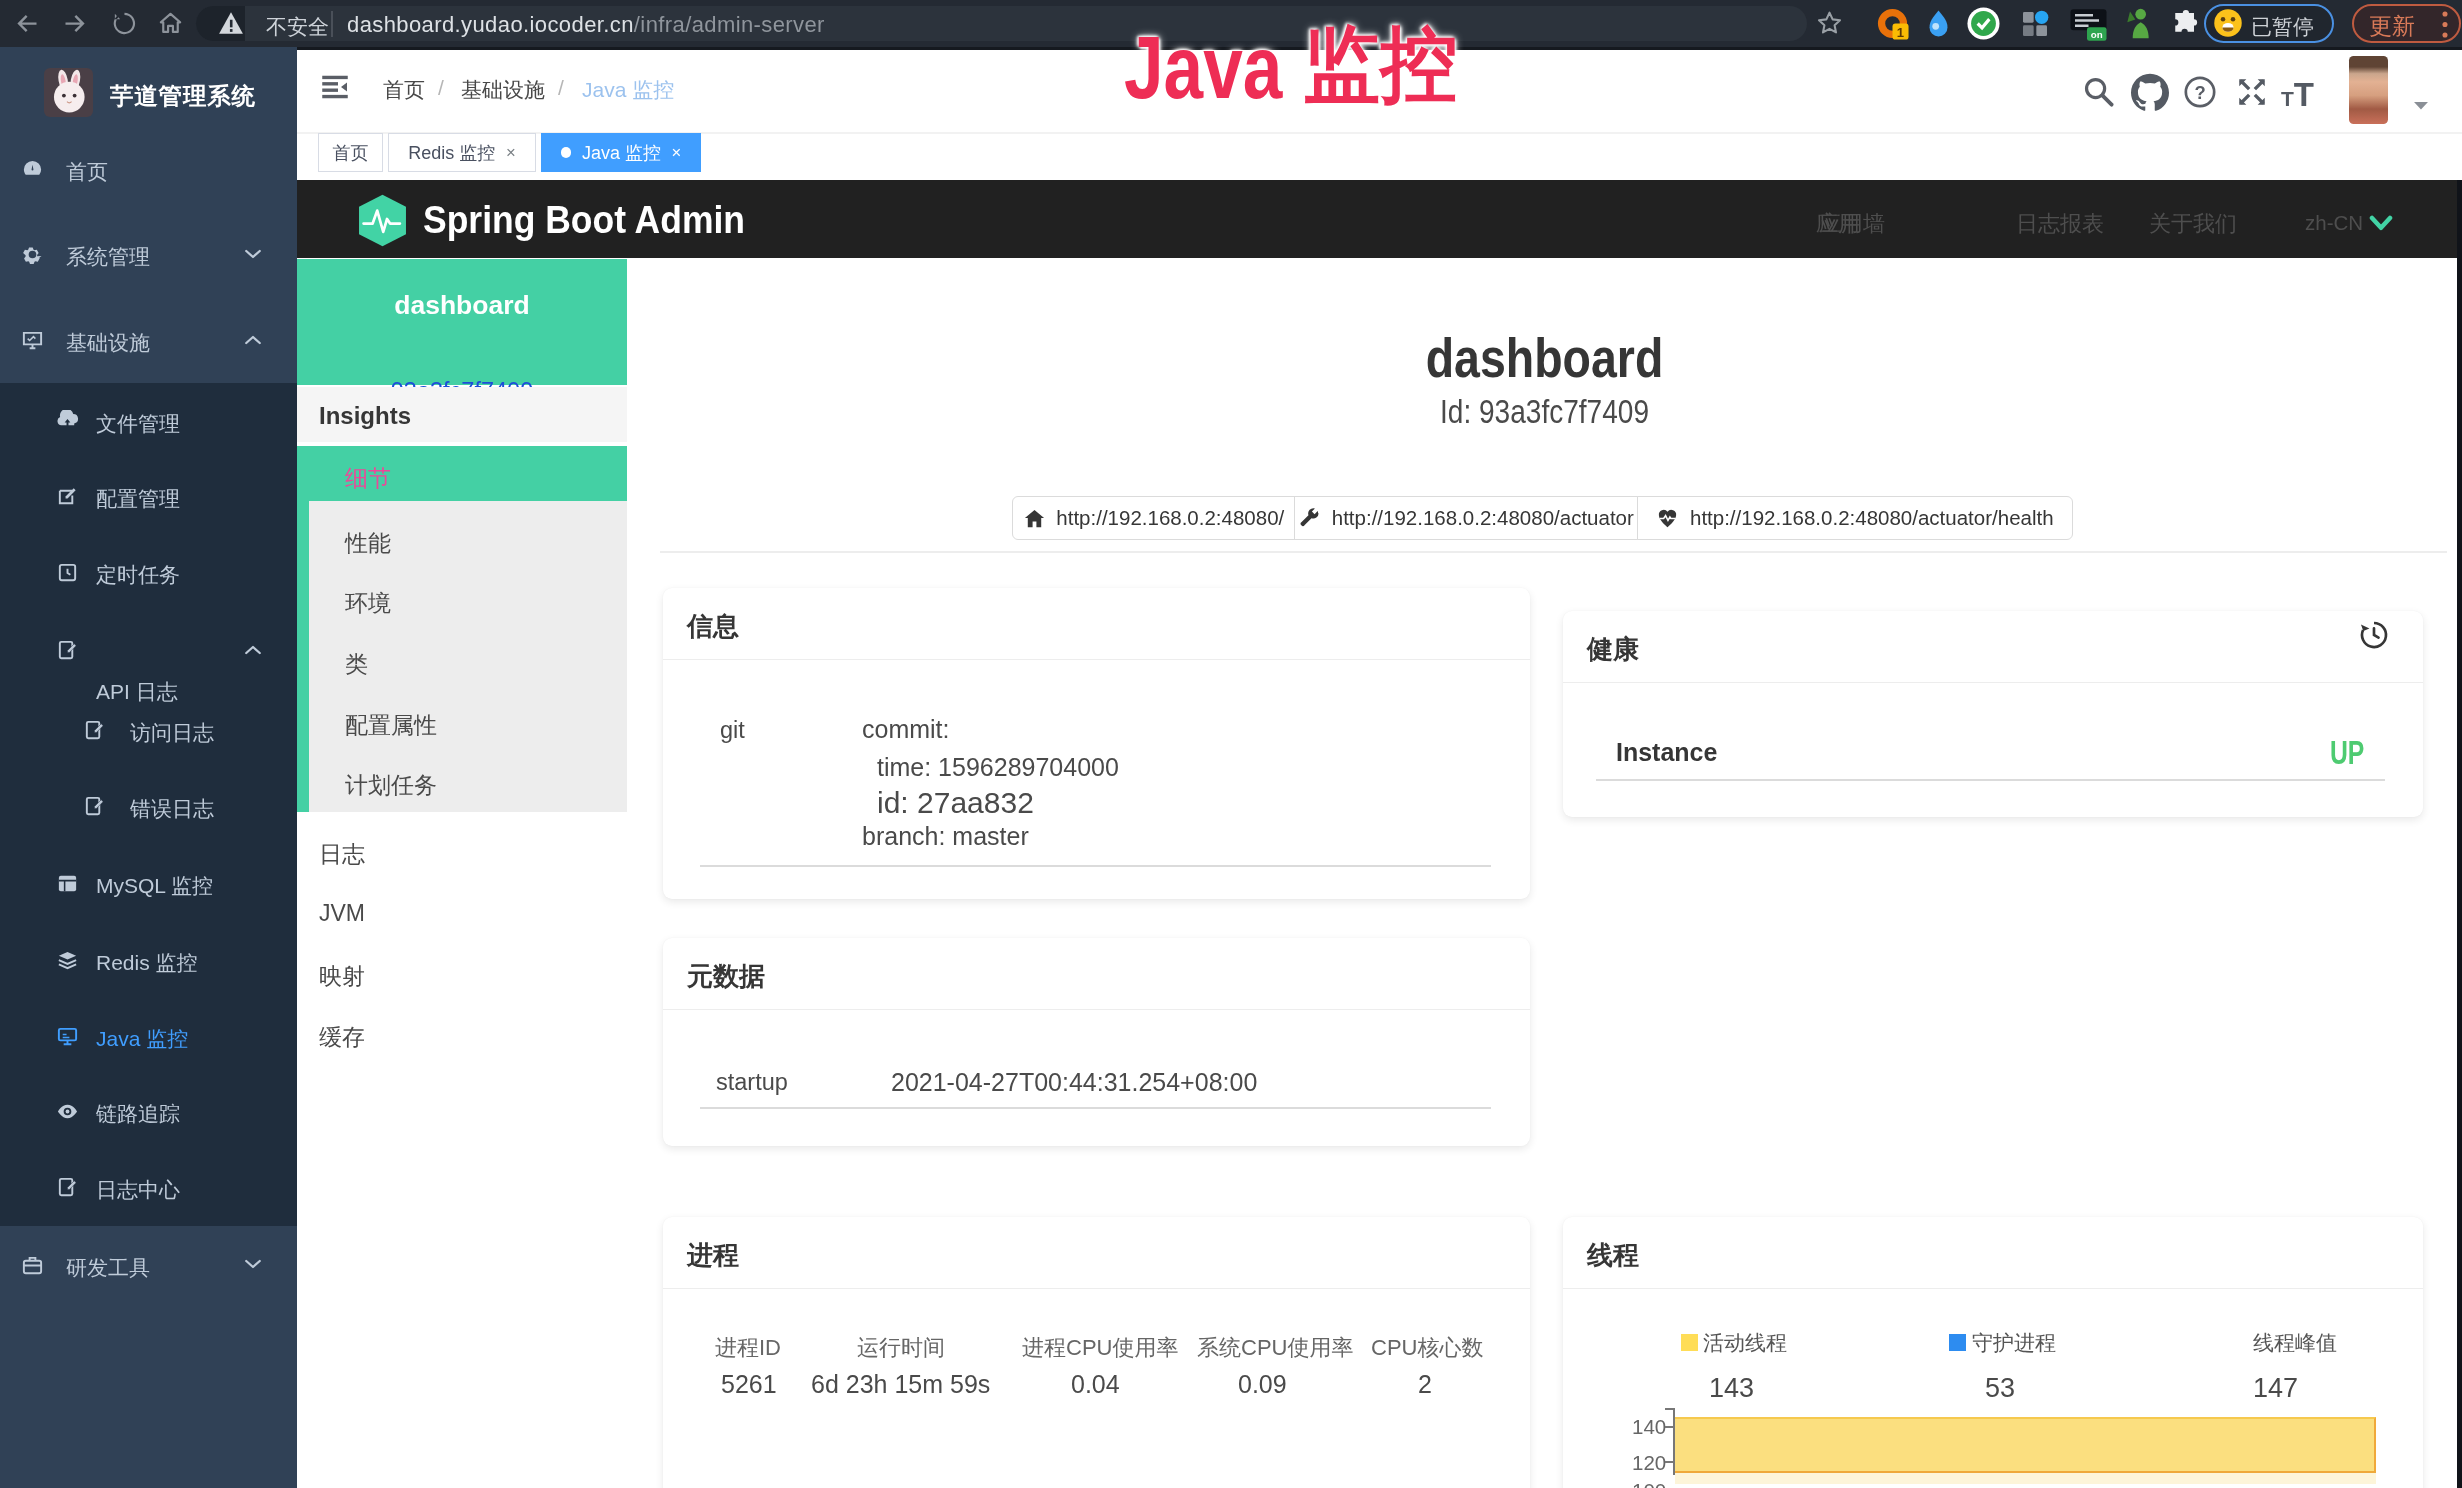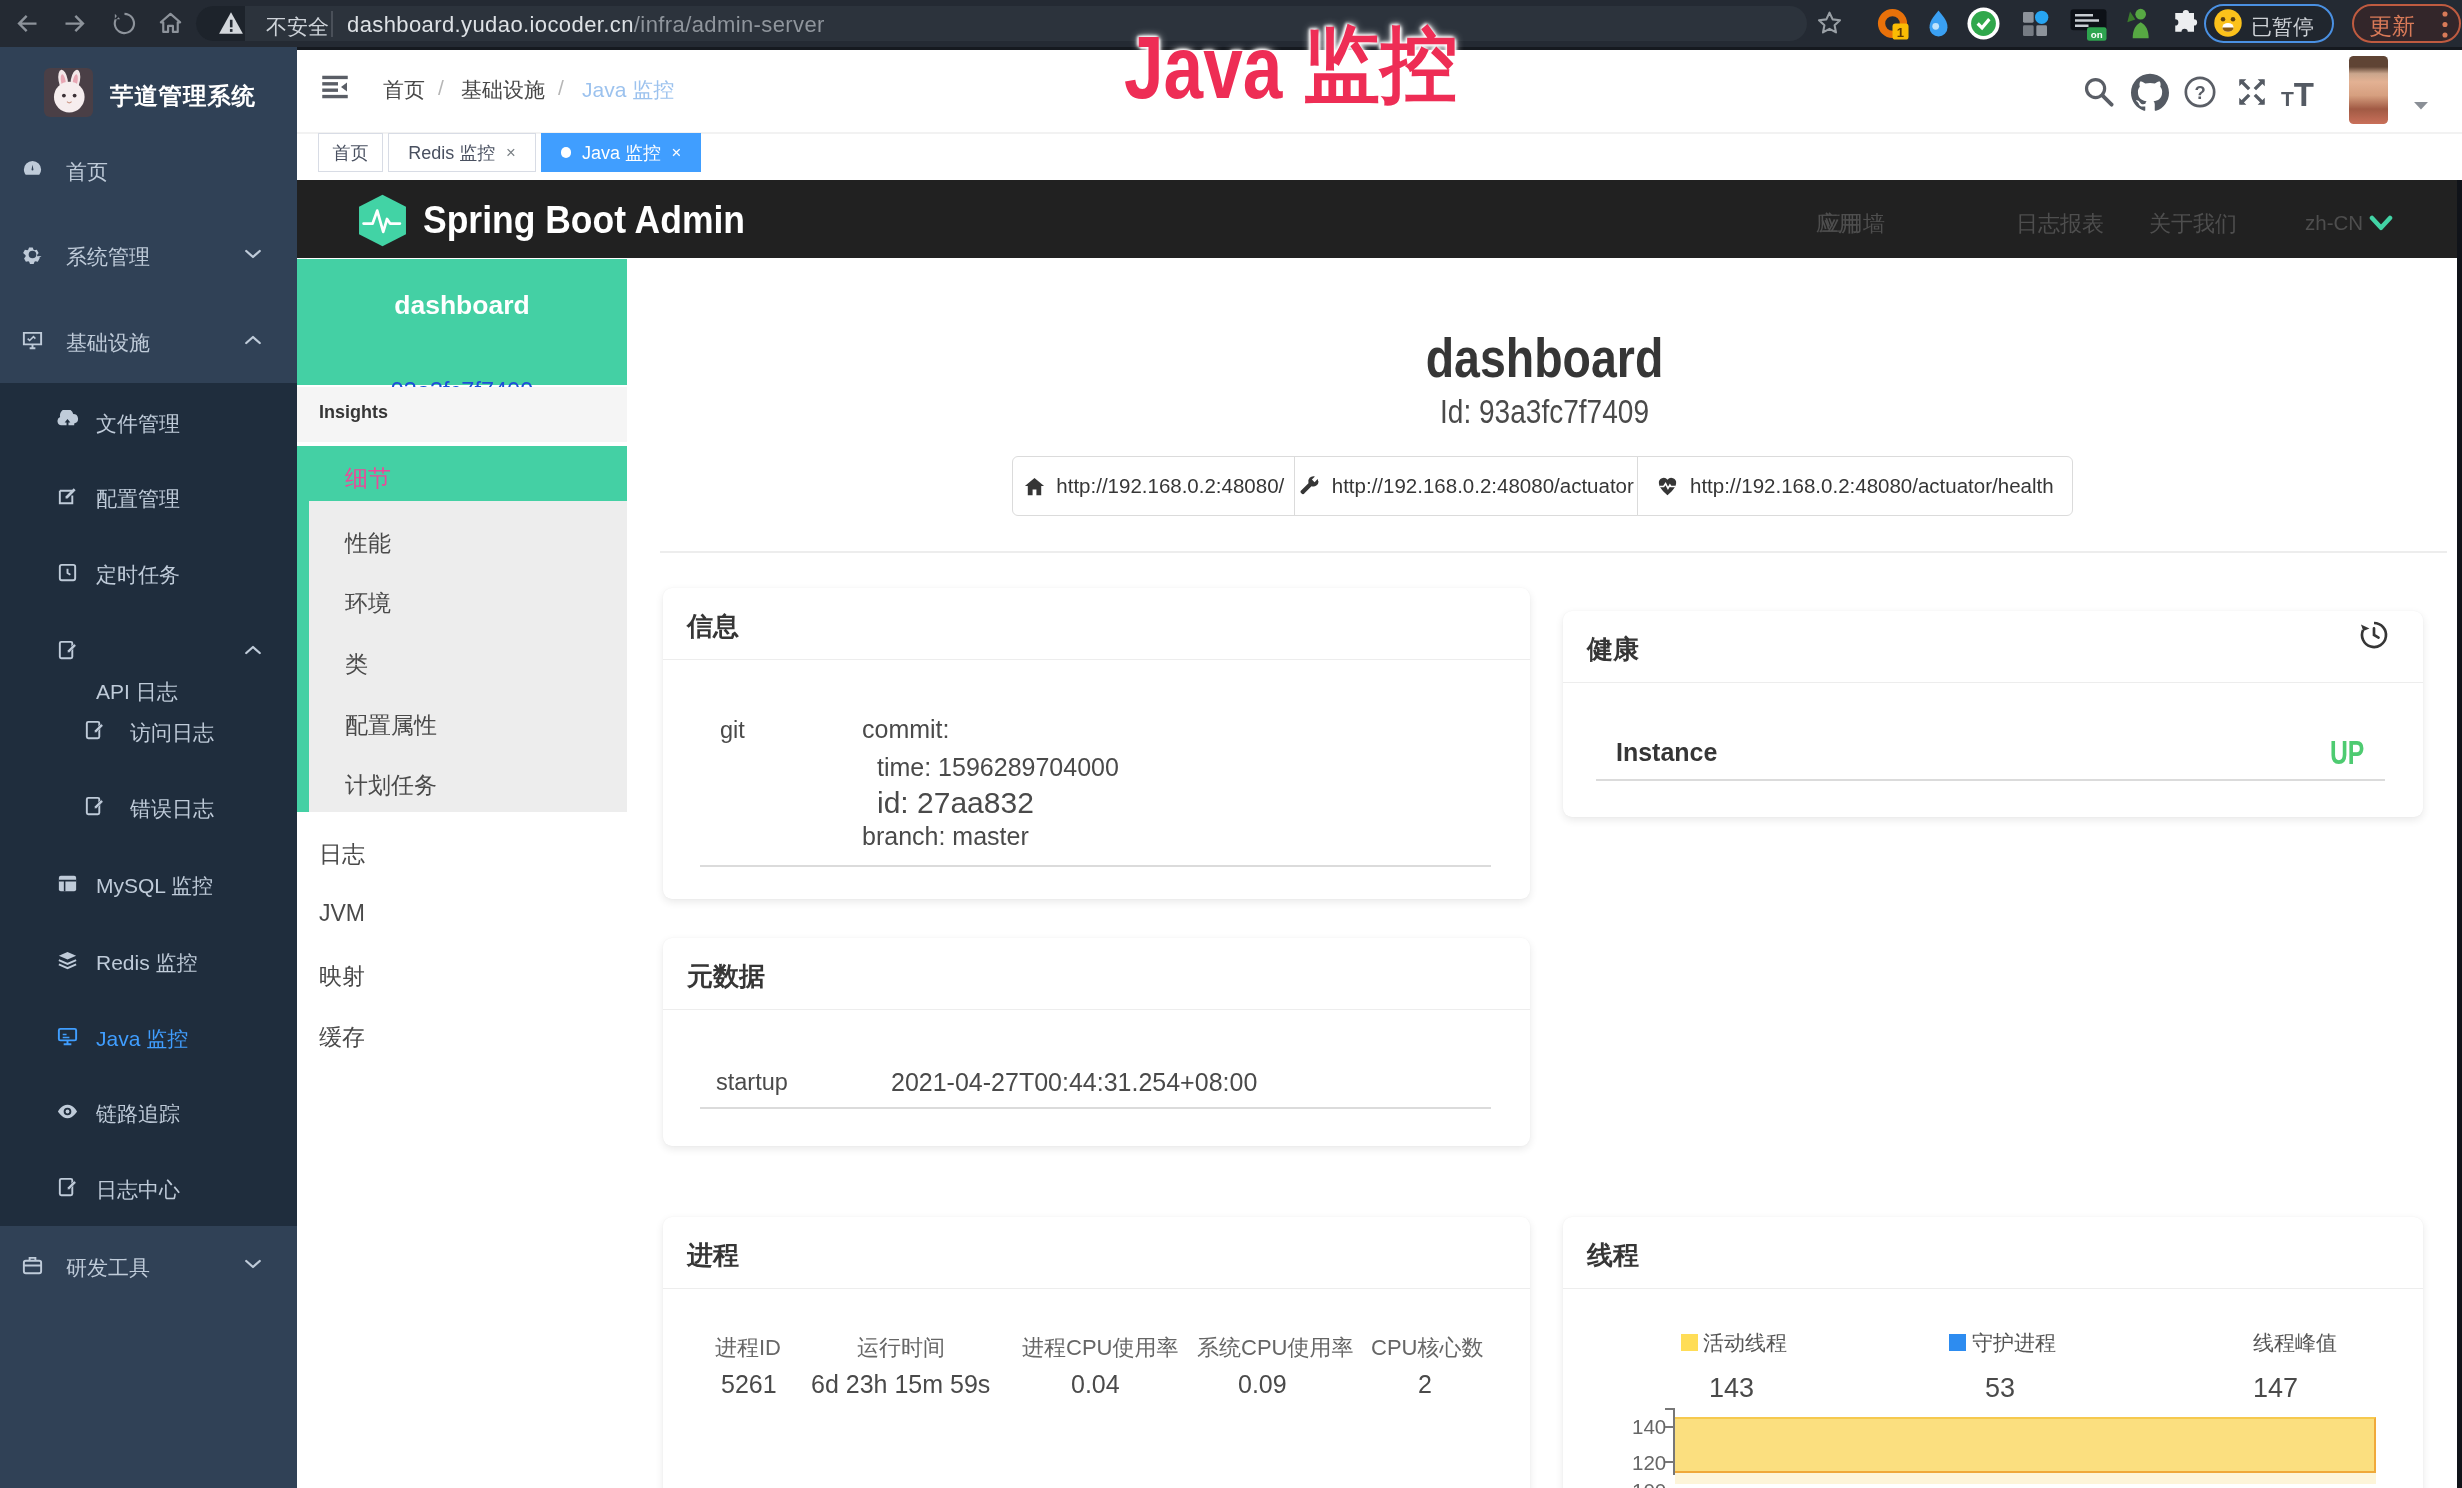--- a/index.html
+++ b/index.html
@@ -38,29 +38,29 @@
   #tab3 .tabx { color:#fff; }
   
   #sbahead { left:297px; top:180px; width:2165px; height:78px; background:#212121; }
   #sbatitle { left:423px; top:199px; font-size:39px; color:#fff; font-weight:bold; transform:scaleX(0.91); transform-origin:left center; line-height:1.1;}
   .sbanav { position:absolute; top:209px; font-size:22px; color:#4e4e4e; white-space:nowrap; }
   
   #greenblk { left:297px; top:259px; width:330px; height:126px; background:#44d0a4; color:#fff; text-align:center;}
   #gb1 { left:297px; top:290px; width:330px; font-size:26.5px; font-weight:bold; color:#fff; text-align:center;}
   #gb2 { left:297px; top:334px; width:330px; font-size:23.5px; color:#1d4ed8; text-align:center;margin-top:44px;}
   #insights { left:297px; top:387px; width:330px; height:55px; background:#f5f5f5; }
-  #instxt { left:319px; top:402px; font-size:18px; font-weight:bold; color:#363636; }
+  #instxt { left:319px; top:402px; font-size:24px; font-weight:bold; color:#363636; }
   #grpbg { left:309px; top:446px; width:318px; height:366px; background:#ededed; }
   #grpstripe { left:297px; top:446px; width:12px; height:366px; background:#44d0a4; }
   #actitem { left:297px; top:446px; width:330px; height:55px; background:#44d0a4; }
   .sbitem { position:absolute; font-size:23px; color:#4a4a4a; white-space:nowrap;}
   
   #ctitle { left:627px; top:330px; width:1835px; text-align:center; font-size:56px; font-weight:bold; color:#363636; transform:scaleX(0.83); line-height:1;}
   #csub { left:627px; top:395px; width:1835px; text-align:center; font-size:33px; color:#4a4a4a; transform:scaleX(0.85); line-height:1;}
-  .btn { position:absolute; top:456px; height:60px; background:#fff; border:1.5px solid #dbdbdb;
+  .btn { position:absolute; top:496px; height:44px; background:#fff; border:1.5px solid #dbdbdb;
      font-size:20.5px; color:#363636; display:flex; align-items:center; justify-content:center; white-space:nowrap;}
   #hr1 { left:660px; top:551px; width:1787px; height:1.5px; background:#ededed; }
   .card { position:absolute; background:#fff; border-radius:9px;
      box-shadow:0 3px 9px rgba(0,0,0,0.09), 0 0 1.5px rgba(0,0,0,0.05); }
   .chead { position:absolute; left:0; top:0; width:100%; height:72px; border-bottom:1.5px solid #ededed; }
   .ctit { position:absolute; left:24px; top:20.5px; font-size:26px; font-weight:600; color:#363636; white-space:nowrap;}
   .ctxt { position:absolute; font-size:23.5px; color:#4a4a4a; white-space:nowrap; }
   .cline { position:absolute; height:1.5px; background:#dbdbdb; }
   .thl { position:absolute; font-size:22px; color:#666; white-space:nowrap; }
   .tdv { position:absolute; font-size:25px; color:#4a4a4a; white-space:nowrap; }

